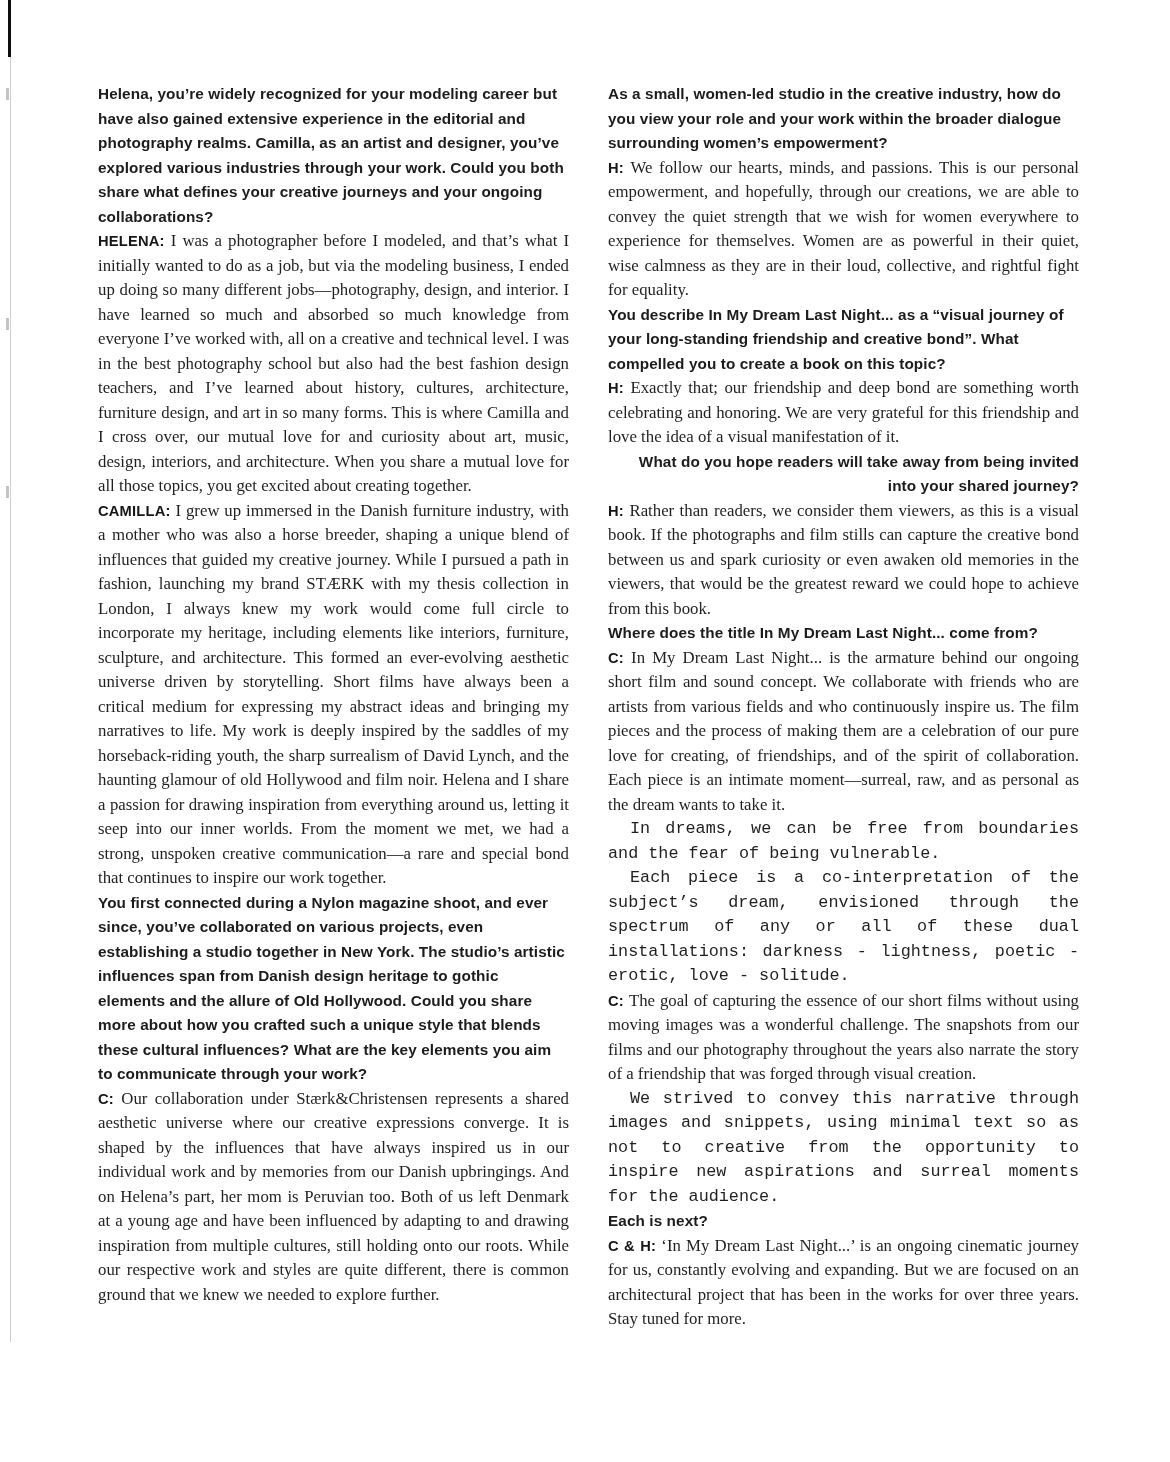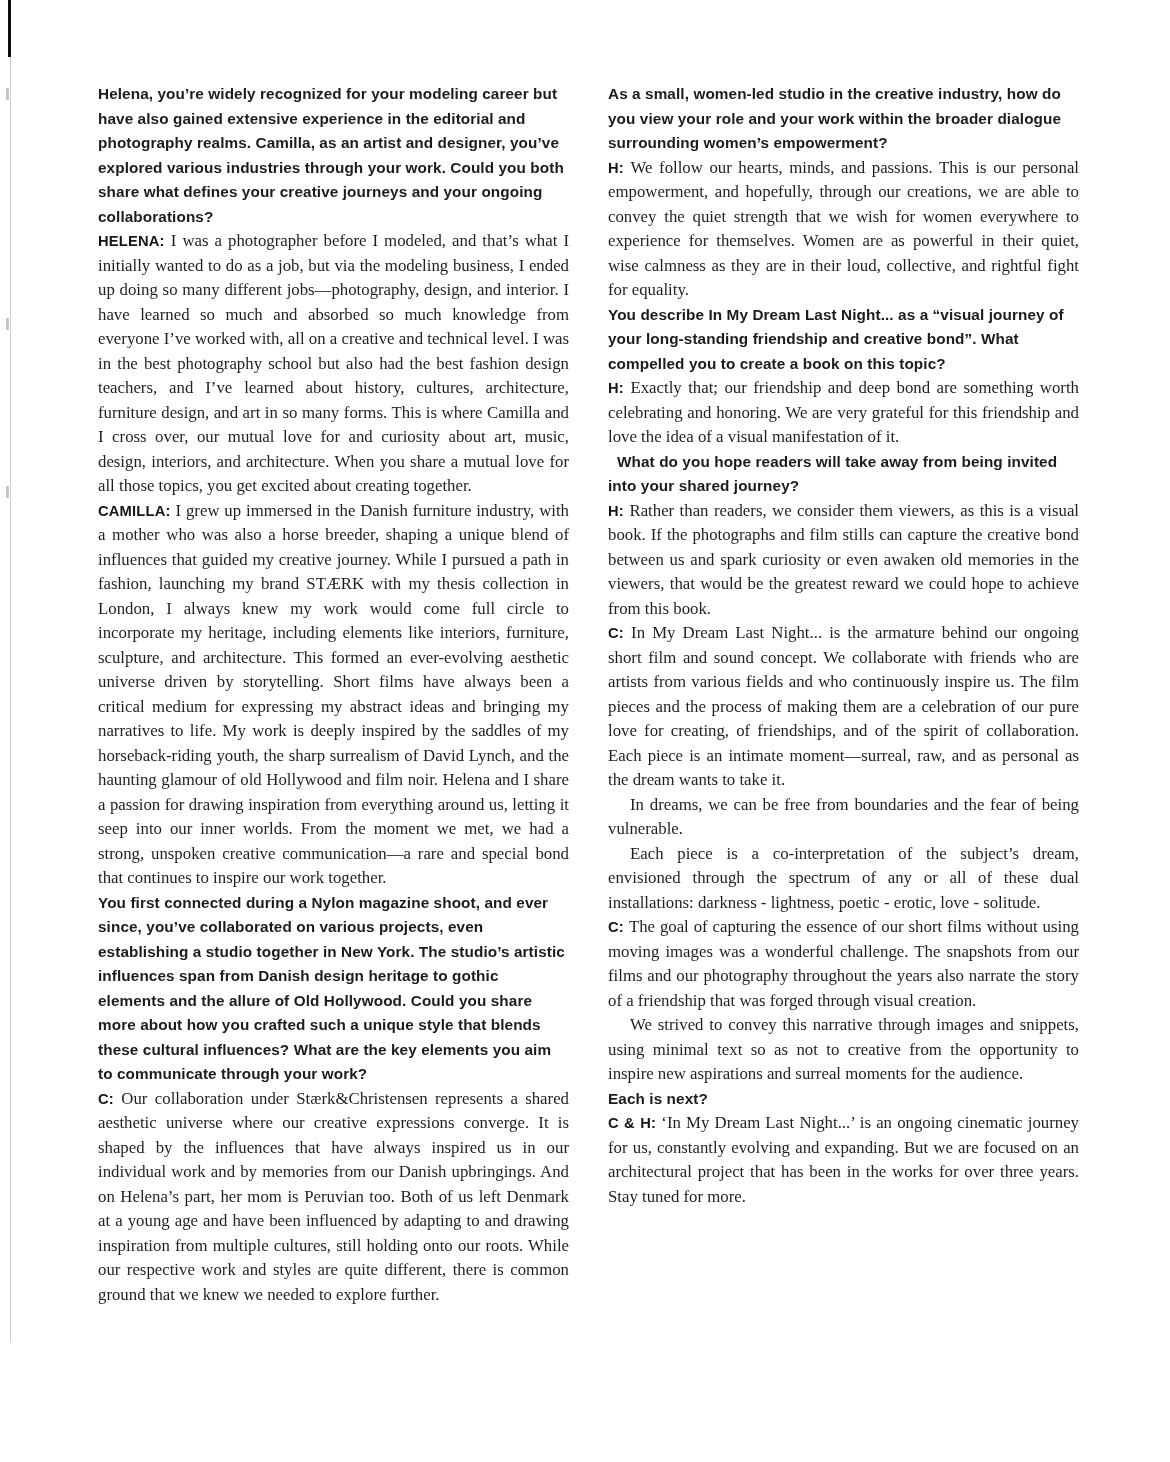--- a/index.html
+++ b/index.html
@@ -42,29 +42,29 @@
   .column { width: 471px; }
   p.question {
     font-family: "Liberation Sans", sans-serif;
     font-weight: bold;
     font-size: 15.3px;
     line-height: 24.5px;
     color: #1c1c1c;
     letter-spacing: 0.1px;
     text-align: left;
   }
-  p.question.first-indent { text-indent: 9px; }
+  p.question.first-indent { text-indent: 9px; text-align: right; }
   p.answer {
     font-family: "Liberation Serif", serif;
     font-size: 16.8px;
     line-height: 24.5px;
     color: #1f1f1f;
     text-align: justify;
   }
-  p.answer.indent { text-indent: 22px; }
+  p.answer.indent { text-indent: 22px; font-family: Liberation Mono, monospace; }
   .speaker {
     font-family: "Liberation Sans", sans-serif;
     font-weight: bold;
     font-size: 14.7px;
     letter-spacing: 0.2px;
     color: #161616;
   }
   .column > p:first-child { margin-top: 0; }
 </style>
 </head>
@@ -84,20 +84,21 @@
         <p class="question">You first connected during a Nylon magazine shoot, and ever since, you’ve collaborated on various projects, even establishing a studio together in New York. The studio’s artistic influences span from Danish design heritage to gothic elements and the allure of Old Hollywood. Could you share more about how you crafted such a unique style that blends these cultural influences? What are the key elements you aim to communicate through your work?</p>
         <p class="answer"><span class="speaker">C: </span>Our collaboration under Stærk&amp;Christensen represents a shared aesthetic universe where our creative expressions converge. It is shaped by the influences that have always inspired us in our individual work and by memories from our Danish upbringings. And on Helena’s part, her mom is Peruvian too. Both of us left Denmark at a young age and have been influenced by adapting to and drawing inspiration from multiple cultures, still holding onto our roots. While our respective work and styles are quite different, there is common ground that we knew we needed to explore further.</p>
       </div>
       <div class="column">
         <p class="question">As a small, women-led studio in the creative industry, how do you view your role and your work within the broader dialogue surrounding women’s empowerment?</p>
         <p class="answer"><span class="speaker">H: </span>We follow our hearts, minds, and passions. This is our personal empowerment, and hopefully, through our creations, we are able to convey the quiet strength that we wish for women everywhere to experience for themselves. Women are as powerful in their quiet, wise calmness as they are in their loud, collective, and rightful fight for equality.</p>
         <p class="question">You describe In My Dream Last Night... as a “visual journey of your long-standing friendship and creative bond”. What compelled you to create a book on this topic?</p>
         <p class="answer"><span class="speaker">H: </span>Exactly that; our friendship and deep bond are something worth celebrating and honoring. We are very grateful for this friendship and love the idea of a visual manifestation of it.</p>
         <p class="question first-indent">What do you hope readers will take away from being invited into your shared journey?</p>
         <p class="answer"><span class="speaker">H: </span>Rather than readers, we consider them viewers, as this is a visual book. If the photographs and film stills can capture the creative bond between us and spark curiosity or even awaken old memories in the viewers, that would be the greatest reward we could hope to achieve from this book.</p>
+        <p class="question">Where does the title In My Dream Last Night... come from?</p>
         <p class="answer"><span class="speaker">C: </span>In My Dream Last Night... is the armature behind our ongoing short film and sound concept. We collaborate with friends who are artists from various fields and who continuously inspire us. The film pieces and the process of making them are a celebration of our pure love for creating, of friendships, and of the spirit of collaboration. Each piece is an intimate moment—surreal, raw, and as personal as the dream wants to take it.</p>
         <p class="answer indent">In dreams, we can be free from boundaries and the fear of being vulnerable.</p>
         <p class="answer indent">Each piece is a co-interpretation of the subject’s dream, envisioned through the spectrum of any or all of these dual installations: darkness - lightness, poetic - erotic, love - solitude.</p>
         <p class="answer"><span class="speaker">C: </span>The goal of capturing the essence of our short films without using moving images was a wonderful challenge. The snapshots from our films and our photography throughout the years also narrate the story of a friendship that was forged through visual creation.</p>
         <p class="answer indent">We strived to convey this narrative through images and snippets, using minimal text so as not to creative from the opportunity to inspire new aspirations and surreal moments for the audience.</p>
         <p class="question">Each is next?</p>
         <p class="answer"><span class="speaker">C &amp; H: </span>‘In My Dream Last Night...’ is an ongoing cinematic journey for us, constantly evolving and expanding. But we are focused on an architectural project that has been in the works for over three years. Stay tuned for more.</p>
       </div>
     </div>
 </div>

